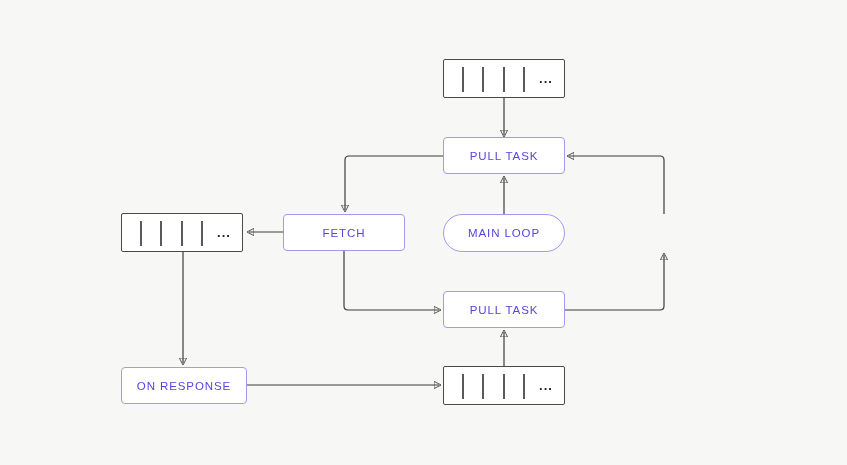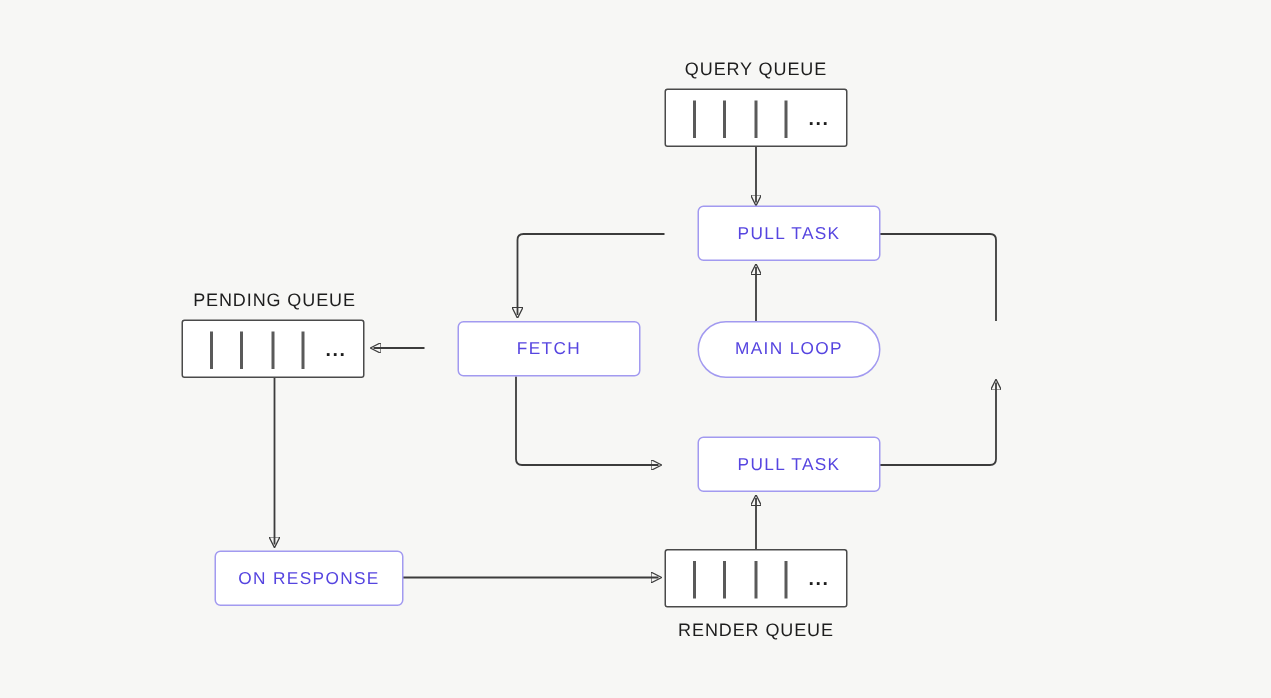--- a/index.html
+++ b/index.html
@@ -19,21 +19,20 @@
     box-sizing: border-box;
     background: #ffffff;
     border: 1.4px solid #a29af0;
     border-radius: 4px;
     color: #5645e0;
     font-size: 11.5px;
     font-weight: 500;
     letter-spacing: 0.9px;
     display: flex; align-items: center; justify-content: center;
     white-space: nowrap;
-    margin-left: 22px;
   }
   .pill { border-radius: 19px; }
 
   .queue {
     position: absolute;
     box-sizing: border-box;
     background: #ffffff;
     border: 1.2px solid #4a4a4a;
     border-radius: 2px;
   }
@@ -95,39 +94,36 @@
     <path d="M504 214 V178" marker-end="url(#ah)"></path>
     <path d="M664 214 V160 Q664 156 660 156 H569" marker-end="url(#ah)"></path>
     <path d="M283 232 H249" marker-end="url(#ah)"></path>
     <path d="M183 252 V363" marker-end="url(#ah)"></path>
     <path d="M244 385 H439" marker-end="url(#ah)"></path>
     <path d="M504 366 V332" marker-end="url(#ah)"></path>
     <path d="M344 251 V306 Q344 310 348 310 H439" marker-end="url(#ah)"></path>
     <path d="M565 310 H660 Q664 310 664 306 V255" marker-end="url(#ah)"></path>
   </svg>
 
-  <div class="qlabel" id="lbl-query">QUERY QUEUE</div>
   <div class="queue" id="q-query">
     <span class="slot s1"></span>
     <span class="slot s2"></span>
     <span class="slot s3"></span>
     <span class="slot s4"></span>
     <span class="dots">...</span>
   </div>
 
-  <div class="qlabel" id="lbl-pending">PENDING QUEUE</div>
   <div class="queue" id="q-pending">
     <span class="slot s1"></span>
     <span class="slot s2"></span>
     <span class="slot s3"></span>
     <span class="slot s4"></span>
     <span class="dots">...</span>
   </div>
 
-  <div class="qlabel" id="lbl-render">RENDER QUEUE</div>
   <div class="queue" id="q-render">
     <span class="slot s1"></span>
     <span class="slot s2"></span>
     <span class="slot s3"></span>
     <span class="slot s4"></span>
     <span class="dots">...</span>
   </div>
 
   <div class="node" id="n-pulltask-top">PULL TASK</div>
   <div class="node" id="n-fetch">FETCH</div>

